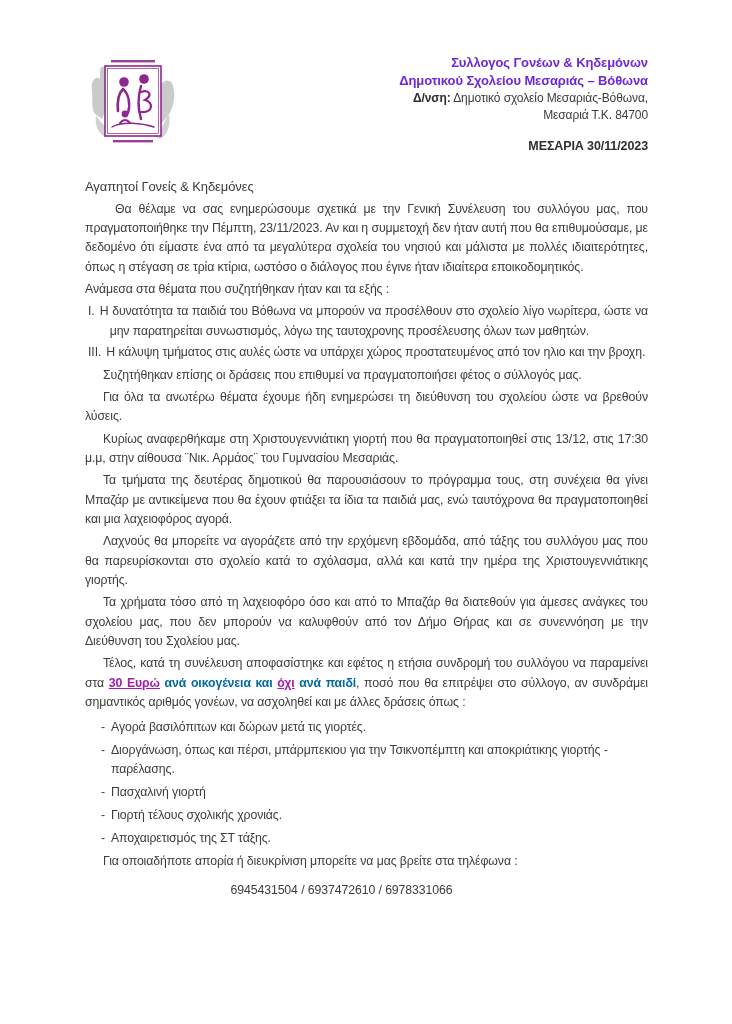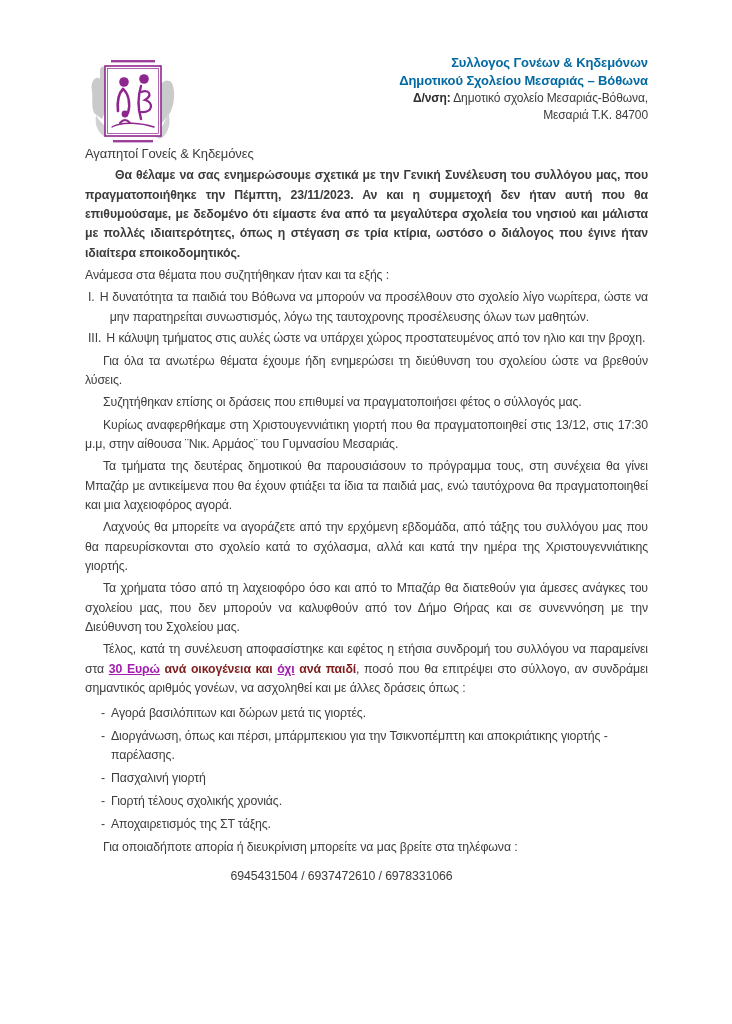--- a/index.html
+++ b/index.html
@@ -8,43 +8,43 @@
     background:#ffffff; overflow:hidden;
     font-family:"Liberation Sans", sans-serif;
     color:#3c3c3c; font-size:12.3px; line-height:19.4px; letter-spacing:-0.1px;
   }
   .content { margin:0 84px 0 85px; }
 
   
   .header { position:relative; padding-top:54px; }
   .logo { position:absolute; left:86px; top:53px; width:92px; height:100px; }
   .header-right { text-align:right; }
-  .org-line { font-weight:bold; font-size:13px; line-height:18px; color:#0369a1; }
+  .org-line { font-weight:bold; font-size:13px; line-height:18px; color:#6d28d9; }
   .addr-block { font-size:12px; line-height:16.5px; }
   .addr-block b { color:#2e2e2e; }
   .date-line { margin-top:14px; font-weight:bold; font-size:12.5px; color:#2e2e2e; }
 
   
   .greeting { margin-top:21px; font-size:13px; }
   p.para { margin:2.8px 0; text-align:justify; }
   .indent { text-indent:18px; }
-  .indent-lg { text-indent:30px;font-weight:bold; }
+  .indent-lg { text-indent:30px; }
   .first-para { margin-top:9px; }
 
   .topics { margin:3px 0 3px 3px; }
   .topic { display:flex; margin:2.2px 0; }
   .topic-num { flex:0 0 auto; margin-right:5px; }
   .topic-text { flex:1 1 auto; text-align:justify; padding-left:10px; text-indent:-10px; }
 
   .activities { margin:5px 0 2px 16px; }
   .activity { display:flex; margin:3.6px 0; }
   .activity-marker { flex:0 0 auto; margin-right:6px; }
   .activity-text { flex:1 1 auto; }
 
-  .bold { font-weight:bold; color:#7f1d1d; }
+  .bold { font-weight:bold; color:#0369a1; }
   .bold-underline { font-weight:bold; text-decoration:underline; color:#a21caf; }
 
   .phones { margin-top:10px; text-align:center; padding-right:50px; }
 </style>
 </head>
 <body>
 
 <div class="page">
 
   <div class="header">
@@ -75,20 +75,21 @@
     </svg>
 
     <div class="content">
       <div class="header-right">
         <div class="org-line">Συλλογος Γονέων &amp; Κηδεμόνων</div>
         <div class="org-line">Δημοτικού Σχολείου Μεσαριάς – Βόθωνα</div>
         <div class="addr-block">
           <div><b>Δ/νση:</b><span> Δημοτικό σχολείο Μεσαριάς-Βόθωνα,</span></div>
           <div>Μεσαριά Τ.Κ. 84700</div>
         </div>
+        <div class="date-line">ΜΕΣΑΡΙΑ 30/11/2023</div>
       </div>
     </div>
   </div>
 
   <div class="content">
     <div class="greeting">Αγαπητοί Γονείς &amp; Κηδεμόνες</div>
 
     <p class="para indent-lg first-para">Θα θέλαμε να σας ενημερώσουμε σχετικά με την Γενική Συνέλευση του συλλόγου μας, που πραγματοποιήθηκε την Πέμπτη, 23/11/2023. Αν και η συμμετοχή δεν ήταν αυτή που θα επιθυμούσαμε, με δεδομένο ότι είμαστε ένα από τα μεγαλύτερα σχολεία του νησιού και μάλιστα με πολλές ιδιαιτερότητες, όπως η στέγαση σε τρία κτίρια, ωστόσο ο διάλογος που έγινε ήταν ιδιαίτερα εποικοδομητικός.</p>
 
     <p class="para">Ανάμεσα στα θέματα που συζητήθηκαν ήταν και τα εξής :</p>
@@ -100,22 +101,22 @@
           <span class="topic-text">Η δυνατότητα τα παιδιά του Βόθωνα να μπορούν να προσέλθουν στο σχολείο λίγο νωρίτερα, ώστε να μην παρατηρείται συνωστισμός, λόγω της ταυτοχρονης προσέλευσης όλων των μαθητών.</span>
         </div>
 
 
         <div class="topic">
           <span class="topic-num">III.</span>
           <span class="topic-text">Η κάλυψη τμήματος στις αυλές ώστε να υπάρχει χώρος προστατευμένος από τον ηλιο και την βροχη.</span>
         </div>
       </div>
 
+    <p class="para indent">Συζητήθηκαν επίσης οι δράσεις που επιθυμεί να πραγματοποιήσει φέτος ο σύλλογός μας.</p>
     <p class="para indent">Για όλα τα ανωτέρω θέματα έχουμε ήδη ενημερώσει τη διεύθυνση του σχολείου ώστε να βρεθούν λύσεις.</p>
-    <p class="para indent">Συζητήθηκαν επίσης οι δράσεις που επιθυμεί να πραγματοποιήσει φέτος ο σύλλογός μας.</p>
     <p class="para indent">Κυρίως αναφερθήκαμε στη Χριστουγεννιάτικη γιορτή που θα πραγματοποιηθεί στις 13/12, στις 17:30 μ.μ, στην αίθουσα ¨Νικ. Αρμάος¨ του Γυμνασίου Μεσαριάς.</p>
     <p class="para indent">Τα τμήματα της δευτέρας δημοτικού θα παρουσιάσουν το πρόγραμμα τους, στη συνέχεια θα γίνει Μπαζάρ με αντικείμενα που θα έχουν φτιάξει τα ίδια τα παιδιά μας, ενώ ταυτόχρονα θα πραγματοποιηθεί και μια λαχειοφόρος αγορά.</p>
     <p class="para indent">Λαχνούς θα μπορείτε να αγοράζετε από την ερχόμενη εβδομάδα, από τάξης του συλλόγου μας που θα παρευρίσκονται στο σχολείο κατά το σχόλασμα, αλλά και κατά την ημέρα της Χριστουγεννιάτικης γιορτής.</p>
     <p class="para indent">Τα χρήματα τόσο από τη λαχειοφόρο όσο και από το Μπαζάρ θα διατεθούν για άμεσες ανάγκες του σχολείου μας, που δεν μπορούν να καλυφθούν από τον Δήμο Θήρας και σε συνεννόηση με την Διεύθυνση του Σχολείου μας.</p>
 
     <p class="para indent"><span>Τέλος, κατά τη συνέλευση αποφασίστηκε και εφέτος η ετήσια συνδρομή του συλλόγου να παραμείνει στα </span><span class="bold-underline">30 Ευρώ</span><span class="bold"> ανά οικογένεια και </span><span class="bold-underline">όχι</span><span class="bold"> ανά παιδί</span><span>, ποσό που θα επιτρέψει στο σύλλογο, αν συνδράμει σημαντικός αριθμός γονέων, να ασχοληθεί και με άλλες δράσεις όπως :</span></p>
 
     <div class="activities">
 
         <div class="activity">

